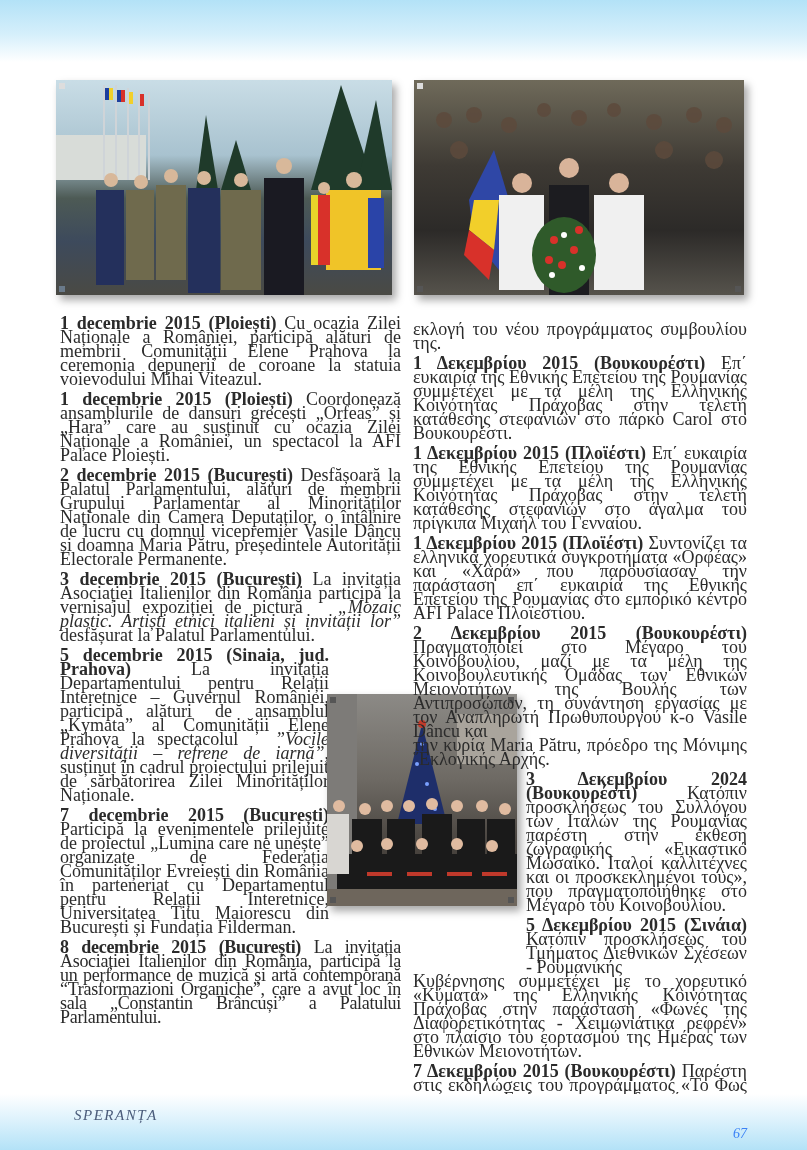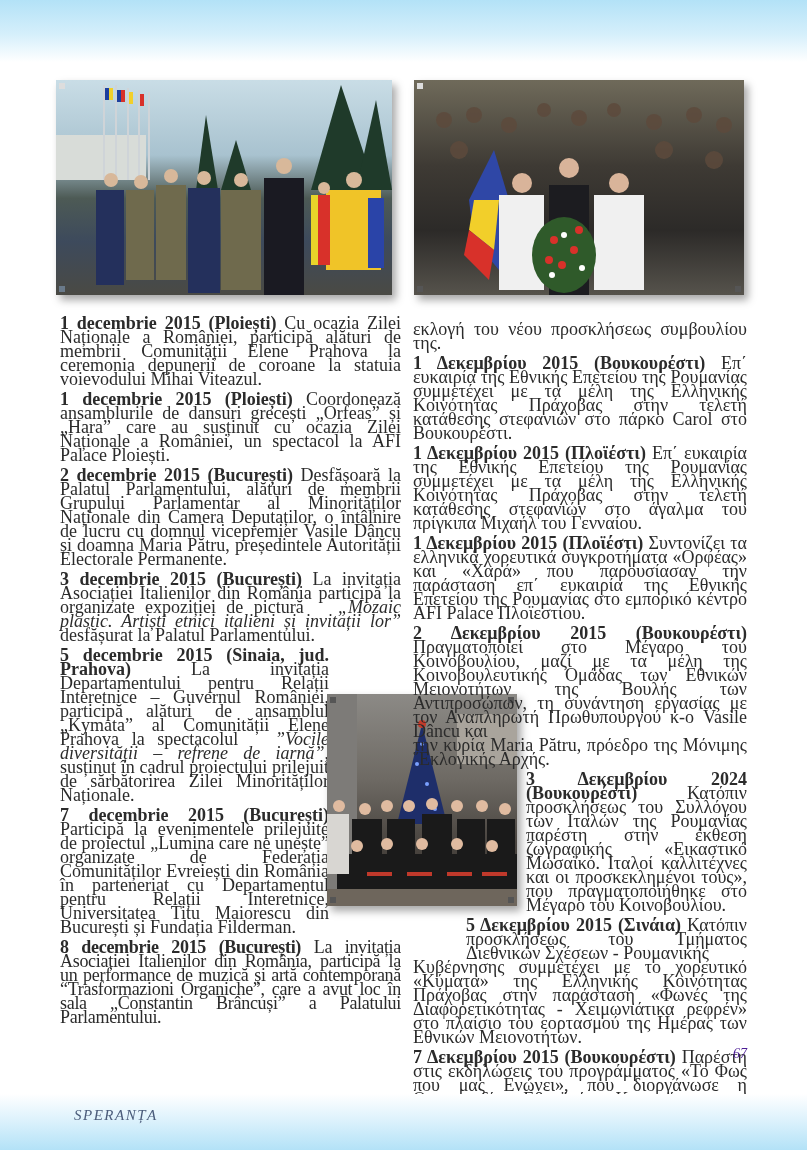--- a/index.html
+++ b/index.html
@@ -28,21 +28,21 @@
     position:absolute; font-size:18px; line-height:14px; text-align:justify;
   }
   .col p { margin:0 0 6px 0; }
   .col b { font-weight:bold; }
   .col i { font-style:italic;margin-left:24px; }
   .footer-title {
     position:absolute; left:74px; top:1107px; font-size:15px; letter-spacing:1.5px;
     font-style:italic; color:#4a5b7a;
   }
   .page-num {
-    position:absolute; left:733px; top:1046px; font-size:14px; font-style:italic; color:#4c1d95;
+    position:absolute; left:733px; top:1126px; font-size:14px; font-style:italic; color:#3b82f6;
   }
 </style>
 </head>
 <body>
 
 <div class="top-band"></div>
 
 <div class="photo" style="left:56px;top:80px;width:336px;height:215px;background:linear-gradient(to bottom,#c9dde6 0%,#a8c2cf 35%,#4d5a55 55%,#3d4a5c 75%,#4a4a44 100%);">
   <svg width="336" height="215" viewBox="0 0 336 215">
     <rect x="0" y="55" width="90" height="45" fill="#d8dcd8"></rect>
@@ -137,21 +137,21 @@
   </svg>
   <span class="corner" style="left:3px;top:3px;background:#ddd;"></span>
   <span class="corner" style="left:3px;bottom:3px;"></span>
   <span class="corner" style="right:3px;bottom:3px;"></span>
 </div>
 
 <div class="col" id="left-col" style="left:60px;top:316px;width:341px;">
 <p><b>1 decembrie 2015 (Ploiești)</b><span> Cu ocazia Zilei Naționale a României, participă alături de membrii Comunității Elene Prahova la ceremonia depunerii de coroane la statuia voievodului Mihai Viteazul.</span></p>
     <p><b>1 decembrie 2015 (Ploiești)</b><span> Coordonează ansamblurile de dansuri grecești „Orfeas” și „Hara” care au susținut cu ocazia Zilei Naționale a României, un spectacol la AFI Palace Ploiești.</span></p>
     <p><b>2 decembrie 2015 (București)</b><span> Desfășoară la Palatul Parlamentului, alături de membrii Grupului Parlamentar al Minorităților Naționale din Camera Deputaților, o întâlnire de lucru cu domnul vicepremier Vasile Dâncu și doamna Maria Pătru, președintele Autorității Electorale Permanente.</span></p>
-    <p><b>3 decembrie 2015 (București)</b><span> La invitația Asociației Italienilor din România participă la organizate expoziției de pictură </span><i>„Mozaic plastic. Artiști etnici italieni și invitații lor”</i><span> desfășurat la Palatul Parlamentului.</span></p>
+    <p><b>3 decembrie 2015 (București)</b><span> La invitația Asociației Italienilor din România participă la vernisajul expoziției de pictură </span><i>„Mozaic plastic. Artiști etnici italieni și invitații lor”</i><span> desfășurat la Palatul Parlamentului.</span></p>
     <p style="margin-right: 72px;"><b>5 decembrie 2015 (Sinaia, jud. Prahova)</b><span> La invitația Departamentului pentru Relații Interetnice – Guvernul României, participă alături de ansamblul „Kymata” al Comunității Elene Prahova la spectacolul </span><i>”Vocile diversității – refrene de iarnă”</i><span>, susținut în cadrul proiectului prilejuit de sărbătorirea Zilei Minorităților Naționale.</span></p>
     <p style="margin-right: 72px;"><b>7 decembrie 2015 (București)</b><span> Participă la evenimentele prilejuite de proiectul „Lumina care ne unește” organizate de Federația Comunităților Evreiești din România în parteneriat cu Departamentul pentru Relații Interetnice, Universitatea Titu Maiorescu din București și Fundația Filderman.</span></p>
     <p style="letter-spacing: -0.3px;"><b>8 decembrie 2015 (București)</b><span> La invitația Asociației Italienilor din România, participă la un performance de muzică și artă contemporană “Trasformazioni Organiche”, care a avut loc în sala „Constantin Brâncuși” a Palatului Parlamentului.</span></p>
   </div>
 
 <div class="photo" style="left:327px;top:694px;width:190px;height:212px;background:linear-gradient(to bottom,#8c8a86 0%,#6e6a64 40%,#4a4540 70%,#3a3530 100%);">
   <svg width="190" height="212" viewBox="0 0 190 212">
     <rect x="0" y="0" width="30" height="212" fill="#7d7b78"></rect>
     <rect x="130" y="20" width="60" height="50" fill="#a9a49c"></rect>
     <polygon points="95,30 70,130 120,130" fill="#1e2e6a"></polygon>
@@ -195,28 +195,28 @@
     </g>
     <rect x="0" y="195" width="190" height="17" fill="#6e665c"></rect>
   </svg>
   <span class="corner" style="left:3px;top:3px;"></span>
   <span class="corner" style="right:3px;top:3px;"></span>
   <span class="corner" style="left:3px;bottom:3px;"></span>
   <span class="corner" style="right:3px;bottom:3px;"></span>
 </div>
 
 <div class="col" id="right-col" style="left:413px;top:322px;width:334px;">
-  <p>εκλογή του νέου προσκλήσεως συμβουλίου της.</p>
+  <p>εκλογή του νέου προγράμματος συμβουλίου της.</p>
 <p><b>1 Δεκεμβρίου 2015 (Βουκουρέστι)</b><span> Επ΄ ευκαιρία της Εθνικής Επετείου της Ρουμανίας συμμετέχει με τα μέλη της Ελληνικής Κοινότητας Πράχοβας στην τελετή κατάθεσης στεφανιών στο πάρκο Carol στο Βουκουρέστι.</span></p>
     <p><b>1 Δεκεμβρίου 2015 (Πλοϊέστι)</b><span> Επ΄ ευκαιρία της Εθνικής Επετείου της Ρουμανίας συμμετέχει με τα μέλη της Ελληνικής Κοινότητας Πράχοβας στην τελετή κατάθεσης στεφανιών στο άγαλμα του πρίγκιπα Μιχαήλ του Γενναίου.</span></p>
     <p><b>1 Δεκεμβρίου 2015 (Πλοϊέστι)</b><span> Συντονίζει τα ελληνικά χορευτικά συγκροτήματα «Ορφέας» και «Χαρά» που παρουσίασαν την παράσταση επ΄ ευκαιρία της Εθνικής Επετείου της Ρουμανίας στο εμπορικό κέντρο AFI Palace Πλοϊεστίου.</span></p>
     <p><b>2 Δεκεμβρίου 2015 (Βουκουρέστι)</b><span>  Πραγματοποιεί στο Μέγαρο του Κοινοβουλίου, μαζί με τα μέλη της Κοινοβουλευτικής Ομάδας των Εθνικών Μειονοτήτων της Βουλής των Αντιπροσώπων, τη συνάντηση εργασίας με τον Αναπληρωτή Πρωθυπουργού κ-ο Vasile Dâncu και</span><span style="display: block; ">την κυρία Maria Pătru, πρόεδρο της Μόνιμης ῞Εκλογικής Αρχής.</span></p>
     <p style="margin-left: 113px;"><b>3 Δεκεμβρίου 2024 (Βουκουρέστι)</b><span> Κατόπιν προσκλήσεως του Συλλόγου των Ιταλών της Ρουμανίας παρέστη στην έκθεση ζωγραφικής «Εικαστικό Μωσαϊκό. Ιταλοί καλλιτέχνες και οι προσκεκλημένοι τους», που πραγματοποιήθηκε στο Μέγαρο του Κοινοβουλίου.</span></p>
     <p>
-      <span style="display: block; margin-left: 53px;"><b>5 Δεκεμβρίου 2015 (Σινάια)</b><span> Κατόπιν προσκλήσεως του Τμήματος Διεθνικών Σχέσεων - Ρουμανικής</span></span>
+      <span style="display: block; margin-left: 113px;"><b>5 Δεκεμβρίου 2015 (Σινάια)</b><span> Κατόπιν προσκλήσεως του Τμήματος Διεθνικών Σχέσεων - Ρουμανικής</span></span>
       <span style="display: block;">Κυβέρνησης συμμετέχει με το χορευτικό «Κύματα» της Ελληνικής Κοινότητας Πράχοβας στην παράσταση «Φωνές της Διαφορετικότητας - Χειμωνιάτικα ρεφρέν» στο πλαίσιο του εορτασμού της Ημέρας των Εθνικών Μειονοτήτων.</span>
     </p>
     <p><b>7 Δεκεμβρίου 2015 (Βουκουρέστι)</b><span>  Παρέστη στις εκδηλώσεις του προγράμματος «Το Φως που μας Ενώνει», που διοργάνωσε η Ομοσπονδία Εβραϊκών Κοινοτήτων της Ρουμανίας σε συνεργασία με το Τμήμα Σχέσεων του Πανεπιστημίου Titu Maiorescu του Βουκουρεστίου και το</span></p>
   </div>
 
 <div class="bottom-band"></div>
 <div class="footer-title">SPERANȚA</div>
 <div class="page-num">67</div>
 
 </body></html>

